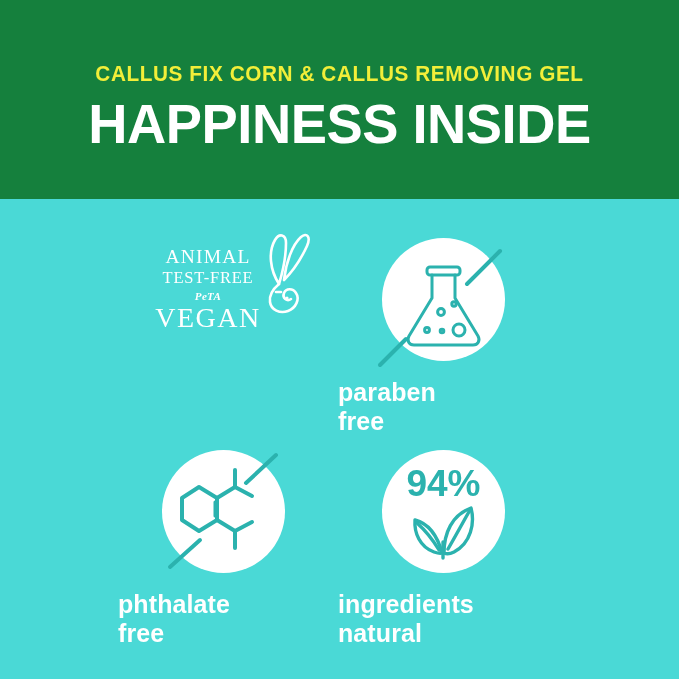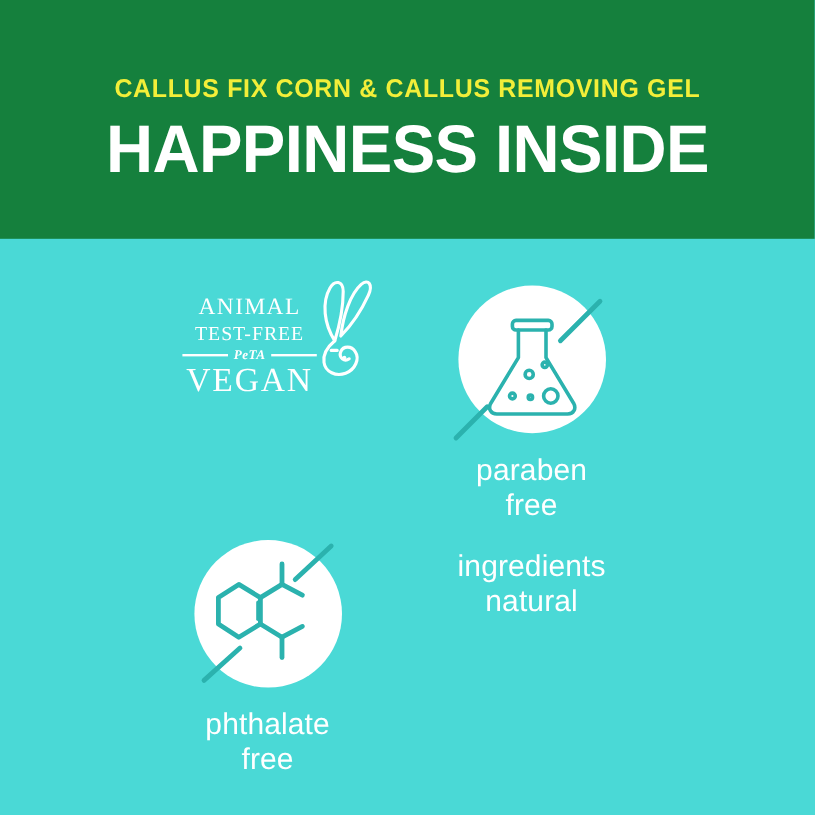--- a/index.html
+++ b/index.html
@@ -76,20 +76,21 @@
     letter-spacing:0.8px;
     line-height:20px;
   }
   .peta-mid {
     position:relative;
     height:16px;
     display:flex;
     align-items:center;
     justify-content:center;
     gap:5px;
+    flex-direction:column;
   }
   .peta-rule {
     flex:1;
     height:1.4px;
     background:#FFFFFF;
   }
   .peta-brand {
     font-family:"Liberation Serif", serif;
     font-style:italic;
     font-weight:bold;
@@ -124,24 +125,23 @@
     border-radius:50%;
     background:#FFFFFF;
   }
   .tile-svg {
     position:absolute;
     left:23.5px; top:-16px;
     width:163px; height:163px;
   }
   .tile-label {
     width:210px;
-    text-align:center;
-    color:#FFFFFF;
-    font-family:"Liberation Sans", sans-serif;
-    font-weight:normal;
+    color:#FFFFFF;
+    font-family:"Liberation Sans", sans-serif;
+    font-weight:bold;
     font-size:25px;
     line-height:29px;
     letter-spacing:0.1px;
   }
 
   
   #tile-paraben  { left:338px; top:234px; }
   #tile-paraben .tile-label { padding-top:12px; }
 
   #tile-phthalate { left:118px; top:446px; }
@@ -244,19 +244,35 @@
         </g>
       </svg>
     </div>
     <div class="tile-label">
       <div>phthalate</div>
       <div>free</div>
     </div>
   </div>
 
   <div class="tile" id="tile-natural">
+    <div class="tile-circle-wrap">
+      <div class="tile-circle"></div>
+      <svg class="tile-svg" viewBox="0 0 163 163">
+        <text x="81.5" y="66" text-anchor="middle" font-family="Liberation Sans, sans-serif" font-size="37" font-weight="bold" fill="#2BB2AE">94%</text>
+        <g fill="none" stroke="#2BB2AE" stroke-width="3.4" stroke-linecap="round" stroke-linejoin="round">
+
+          <path d="M82 123 C82 103 90 85 109 78 C113 93 109 113 92 122 C88 124 84 124 82 123 Z"></path>
+          <path d="M86 119 C93 107 100 94 108 80"></path>
+
+          <path d="M80 123 C76 108 68 94 53 90 C52 103 58 117 72 122 C75 123 78 124 80 123 Z"></path>
+          <path d="M77 120 C71 110 64 101 55 93"></path>
+
+          <path d="M81 128 L81 112"></path>
+        </g>
+      </svg>
+    </div>
     <div class="tile-label wide">
       <div>ingredients</div>
       <div>natural</div>
     </div>
   </div>
 
 </div>
 
 </body></html>

